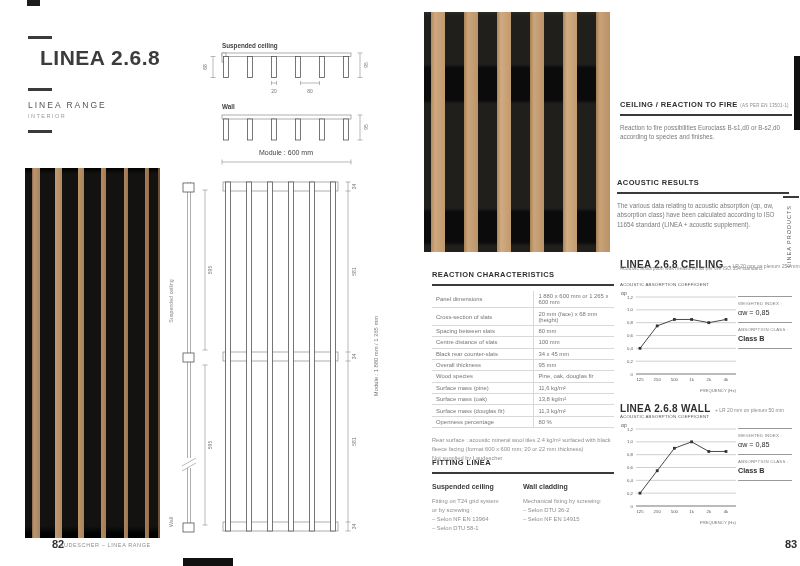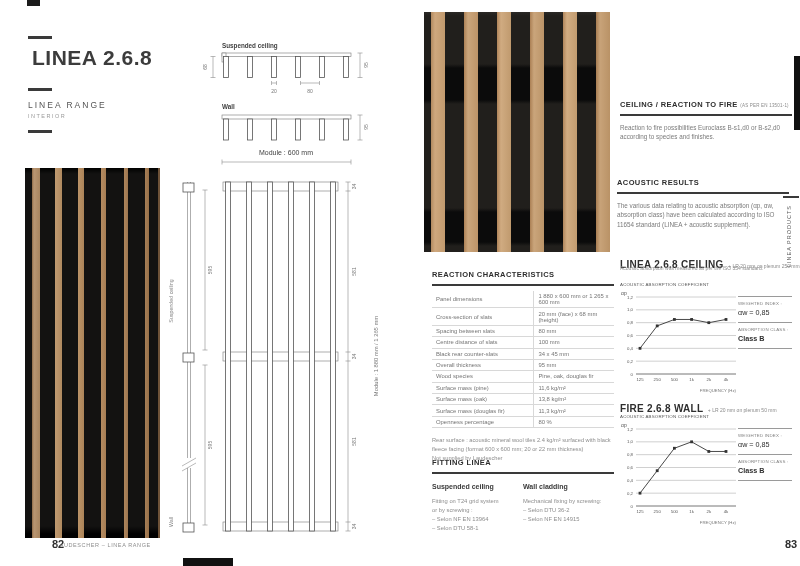--- a/index.html
+++ b/index.html
@@ -113,21 +113,21 @@
     font-size:5.5px; letter-spacing:1px; color:#5a5a5a;
   }
   .black-bar { background:#111; }
 </style>
 </head>
 <body>
 
 <div class="abs corner-tick" style="left:27px;top:0;width:13px;height:6px;"></div>
 
 <div class="abs dash" style="left:28px;top:36px;"></div>
-<div class="abs main-title" style="left:32px;top:46px;">LINEA 2.6.8</div>
+<div class="abs main-title" style="left:40px;top:46px;">LINEA 2.6.8</div>
 <div class="abs dash" style="left:28px;top:88px;"></div>
 <div class="abs range-label" style="left:28px;top:100px;">LINEA RANGE</div>
 <div class="abs range-sub" style="left:28px;top:113px;">INTERIOR</div>
 <div class="abs dash" style="left:28px;top:130px;"></div>
 
 <svg class="abs" style="left:198px;top:36px;" width="180" height="132" viewBox="0 0 180 132">
   <text x="24" y="12" class="draw-label">Suspended ceiling</text>
 
   <rect x="24" y="17" width="129" height="3.5" class="shape-thin"></rect>
   <rect x="24" y="17" width="4" height="9" class="shape-thin"></rect>
@@ -363,21 +363,21 @@
     <div class="ib-value">αw = 0,85</div>
     <div class="ib-rule"></div>
     <div class="ib-label">ABSORPTION CLASS :</div>
     <div class="ib-value bold">Class B</div>
     <div class="ib-rule"></div>
   </div>
 </div>
 
 <div class="abs" style="left:620px;top:398px;width:172px;height:144px;">
   <div class="abs" style="left:0;top:0;white-space:nowrap;">
-    <span class="chart-title-main">FIRE 2.6.8 WALL</span>
+    <span class="chart-title-main">LINEA 2.6.8 WALL</span>
     <span class="chart-title-sub">+ LR 20 mm on plenum 50 mm</span>
   </div>
   <div class="abs axis-caption" style="left:0;top:16px;">ACOUSTIC ABSORPTION COEFFICIENT</div>
   <div class="abs" style="left:0;top:22px;"><svg width="122" height="106" viewBox="0 0 122 106">
         <text x="1" y="6.5" font-size="5" fill="#555" text-anchor="start">αp</text>
         <line x1="16" y1="86" x2="116" y2="86" stroke="#666" stroke-width="0.9"></line>
         <text x="13" y="87.6" font-size="4.3" fill="#555" text-anchor="end">0</text>
         <line x1="16" y1="73.16666666666667" x2="116" y2="73.16666666666667" stroke="#a8a8a8" stroke-width="0.55"></line>
         <text x="13" y="74.76666666666667" font-size="4.3" fill="#555" text-anchor="end">0,2</text>
         <line x1="16" y1="60.33333333333333" x2="116" y2="60.33333333333333" stroke="#a8a8a8" stroke-width="0.55"></line>

